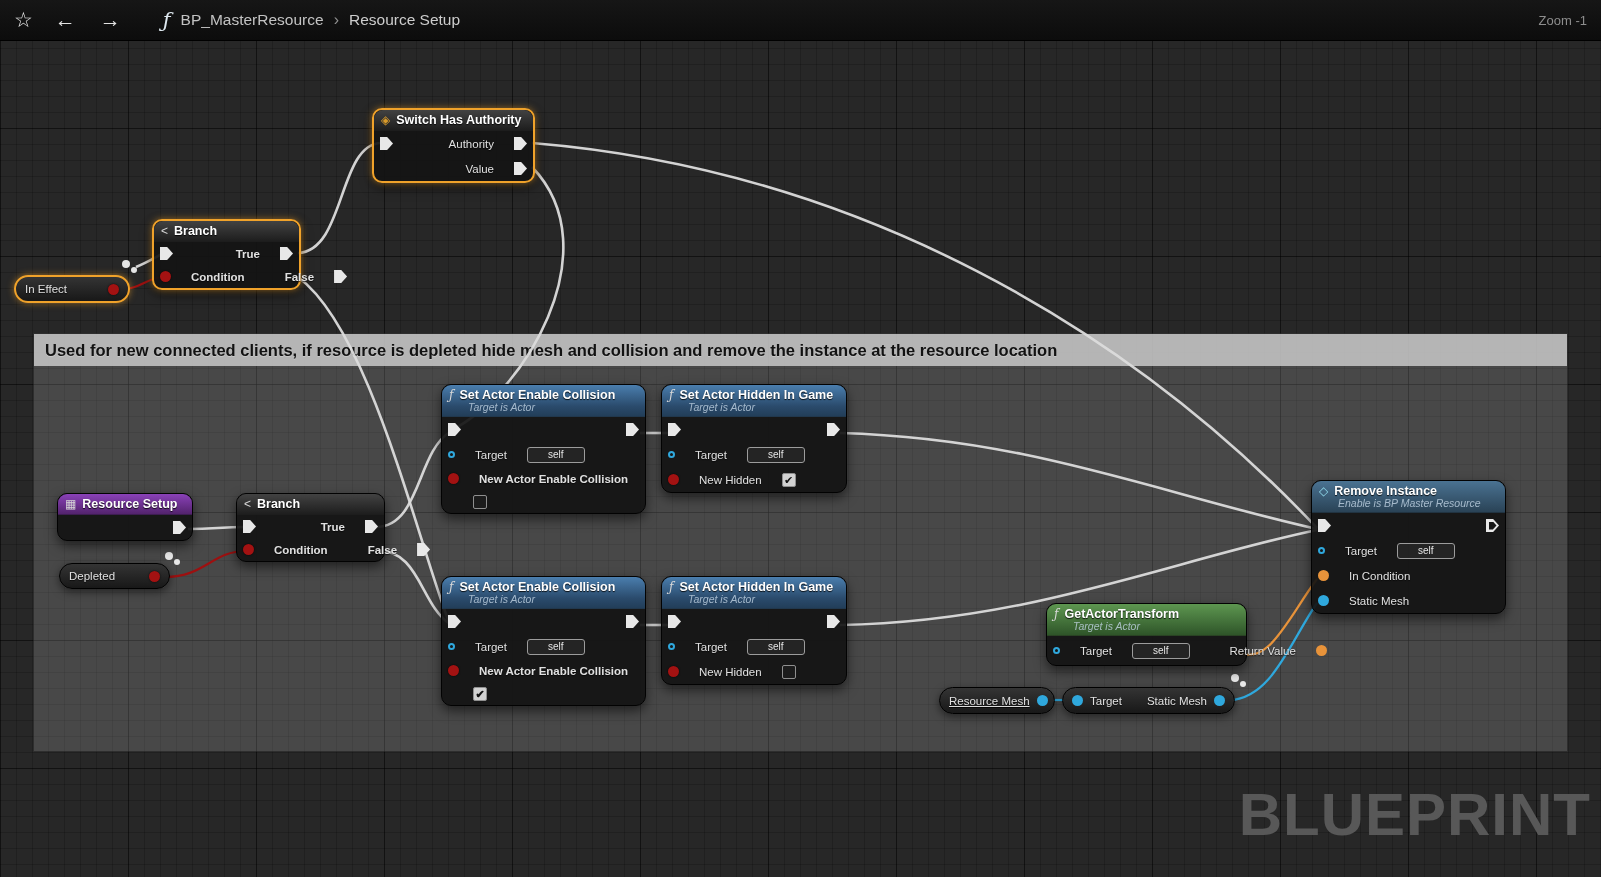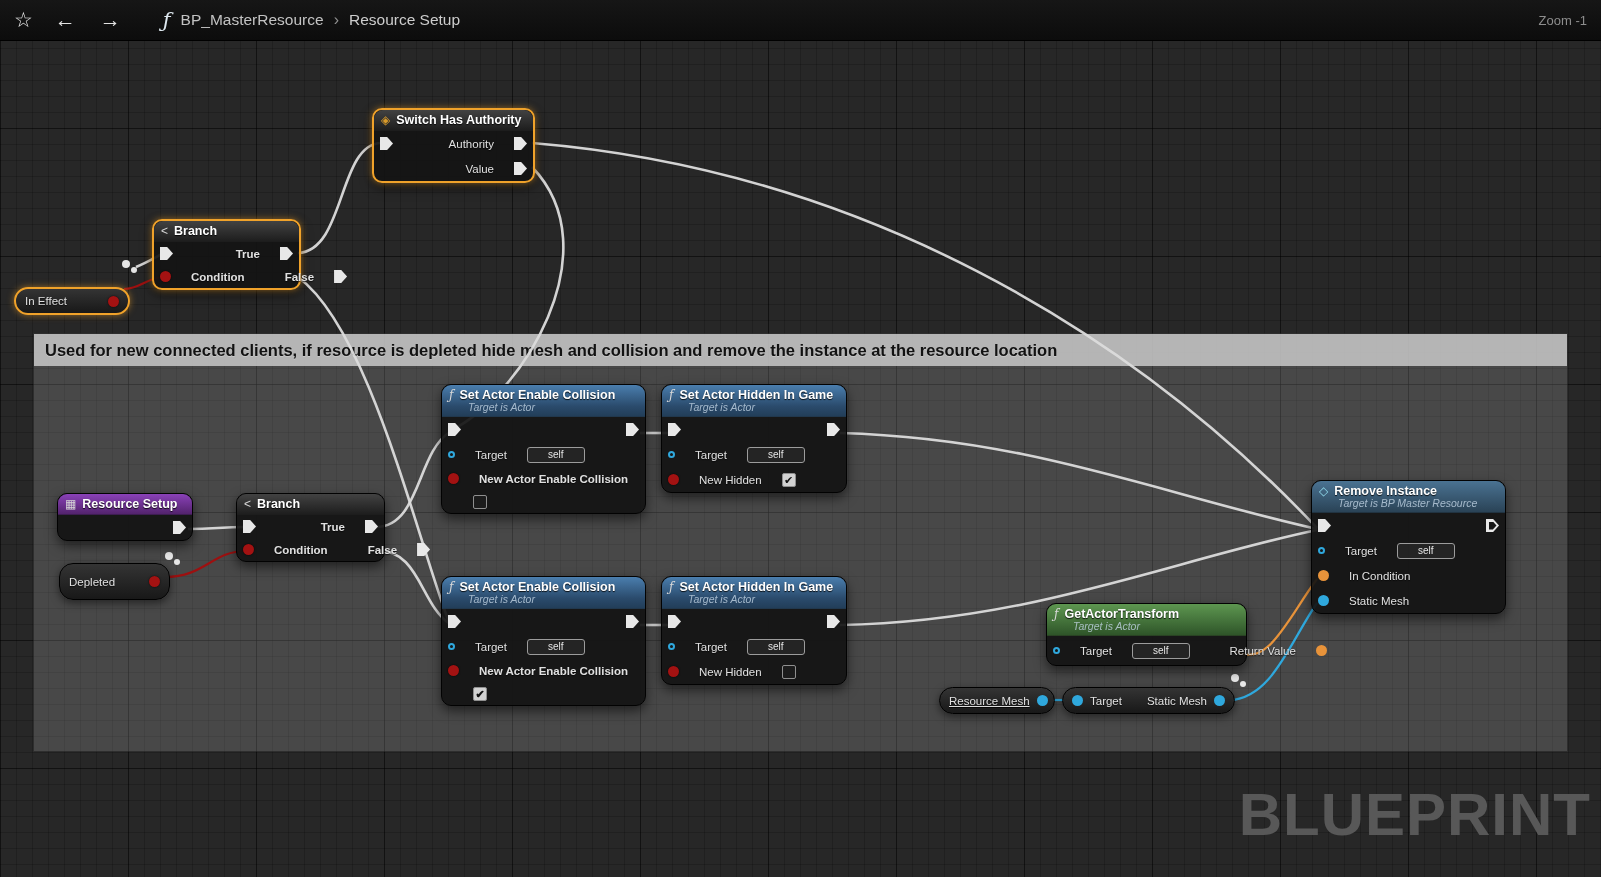--- a/index.html
+++ b/index.html
@@ -177,39 +177,39 @@
     </div>
     <div class="row sm">
       <span class="dot bool"></span>
       <span class="plabel">Condition</span>
       <span class="spacer"></span>
       <span class="plabel">False</span>
       <span class="epin"></span>
     </div>
   </div>
 
-  <div class="pill selected" style="left:14px;top:287px;width:116px;height:28px;justify-content:space-between;">
+  <div class="pill selected" style="left:14px;top:275px;width:116px;height:28px;justify-content:space-between;">
     <span class="plabel">In Effect</span>
     <span class="dot bool"></span>
   </div>
 
   <div class="node" style="left:57px;top:493px;width:136px;">
     <div class="nh hdr-purple">
       <div class="titlerow">
         <span class="nicon">▦</span>
         <span class="ntitle">Resource Setup</span>
       </div>
     </div>
     <div class="row">
       <span class="spacer"></span>
       <span class="epin"></span>
     </div>
   </div>
 
-  <div class="pill" style="left:59px;top:563px;width:111px;height:37px;justify-content:space-between;">
+  <div class="pill" style="left:59px;top:563px;width:111px;height:26px;justify-content:space-between;">
     <span class="plabel">Depleted</span>
     <span class="dot bool"></span>
   </div>
 
   <div class="node" style="left:236px;top:493px;width:149px;">
     <div class="nh hdr-dark">
       <div class="titlerow">
         <span class="nicon">&lt;</span>
         <span class="ntitle">Branch</span>
       </div>
@@ -363,21 +363,21 @@
     <span class="plabel">Static Mesh</span>
     <span class="dot obj"></span>
   </div>
 
   <div class="node" style="left:1311px;top:480px;width:195px;">
     <div class="nh hdr-steel">
       <div class="titlerow">
         <span class="nicon" style="color:#8fd8ea;">◇</span>
         <span class="ntitle">Remove Instance</span>
       </div>
-      <div class="nsub">Target is BP Master Resource</div>
+      <div class="nsub">Enable is BP Master Resource</div>
     </div>
     <div class="row">
       <span class="epin"></span>
       <span class="spacer"></span>
       <span class="epin hollow"></span>
     </div>
     <div class="row">
       <span class="dot obj hollow"></span>
       <span class="plabel">Target</span>
       <span class="selfbox">self</span>

